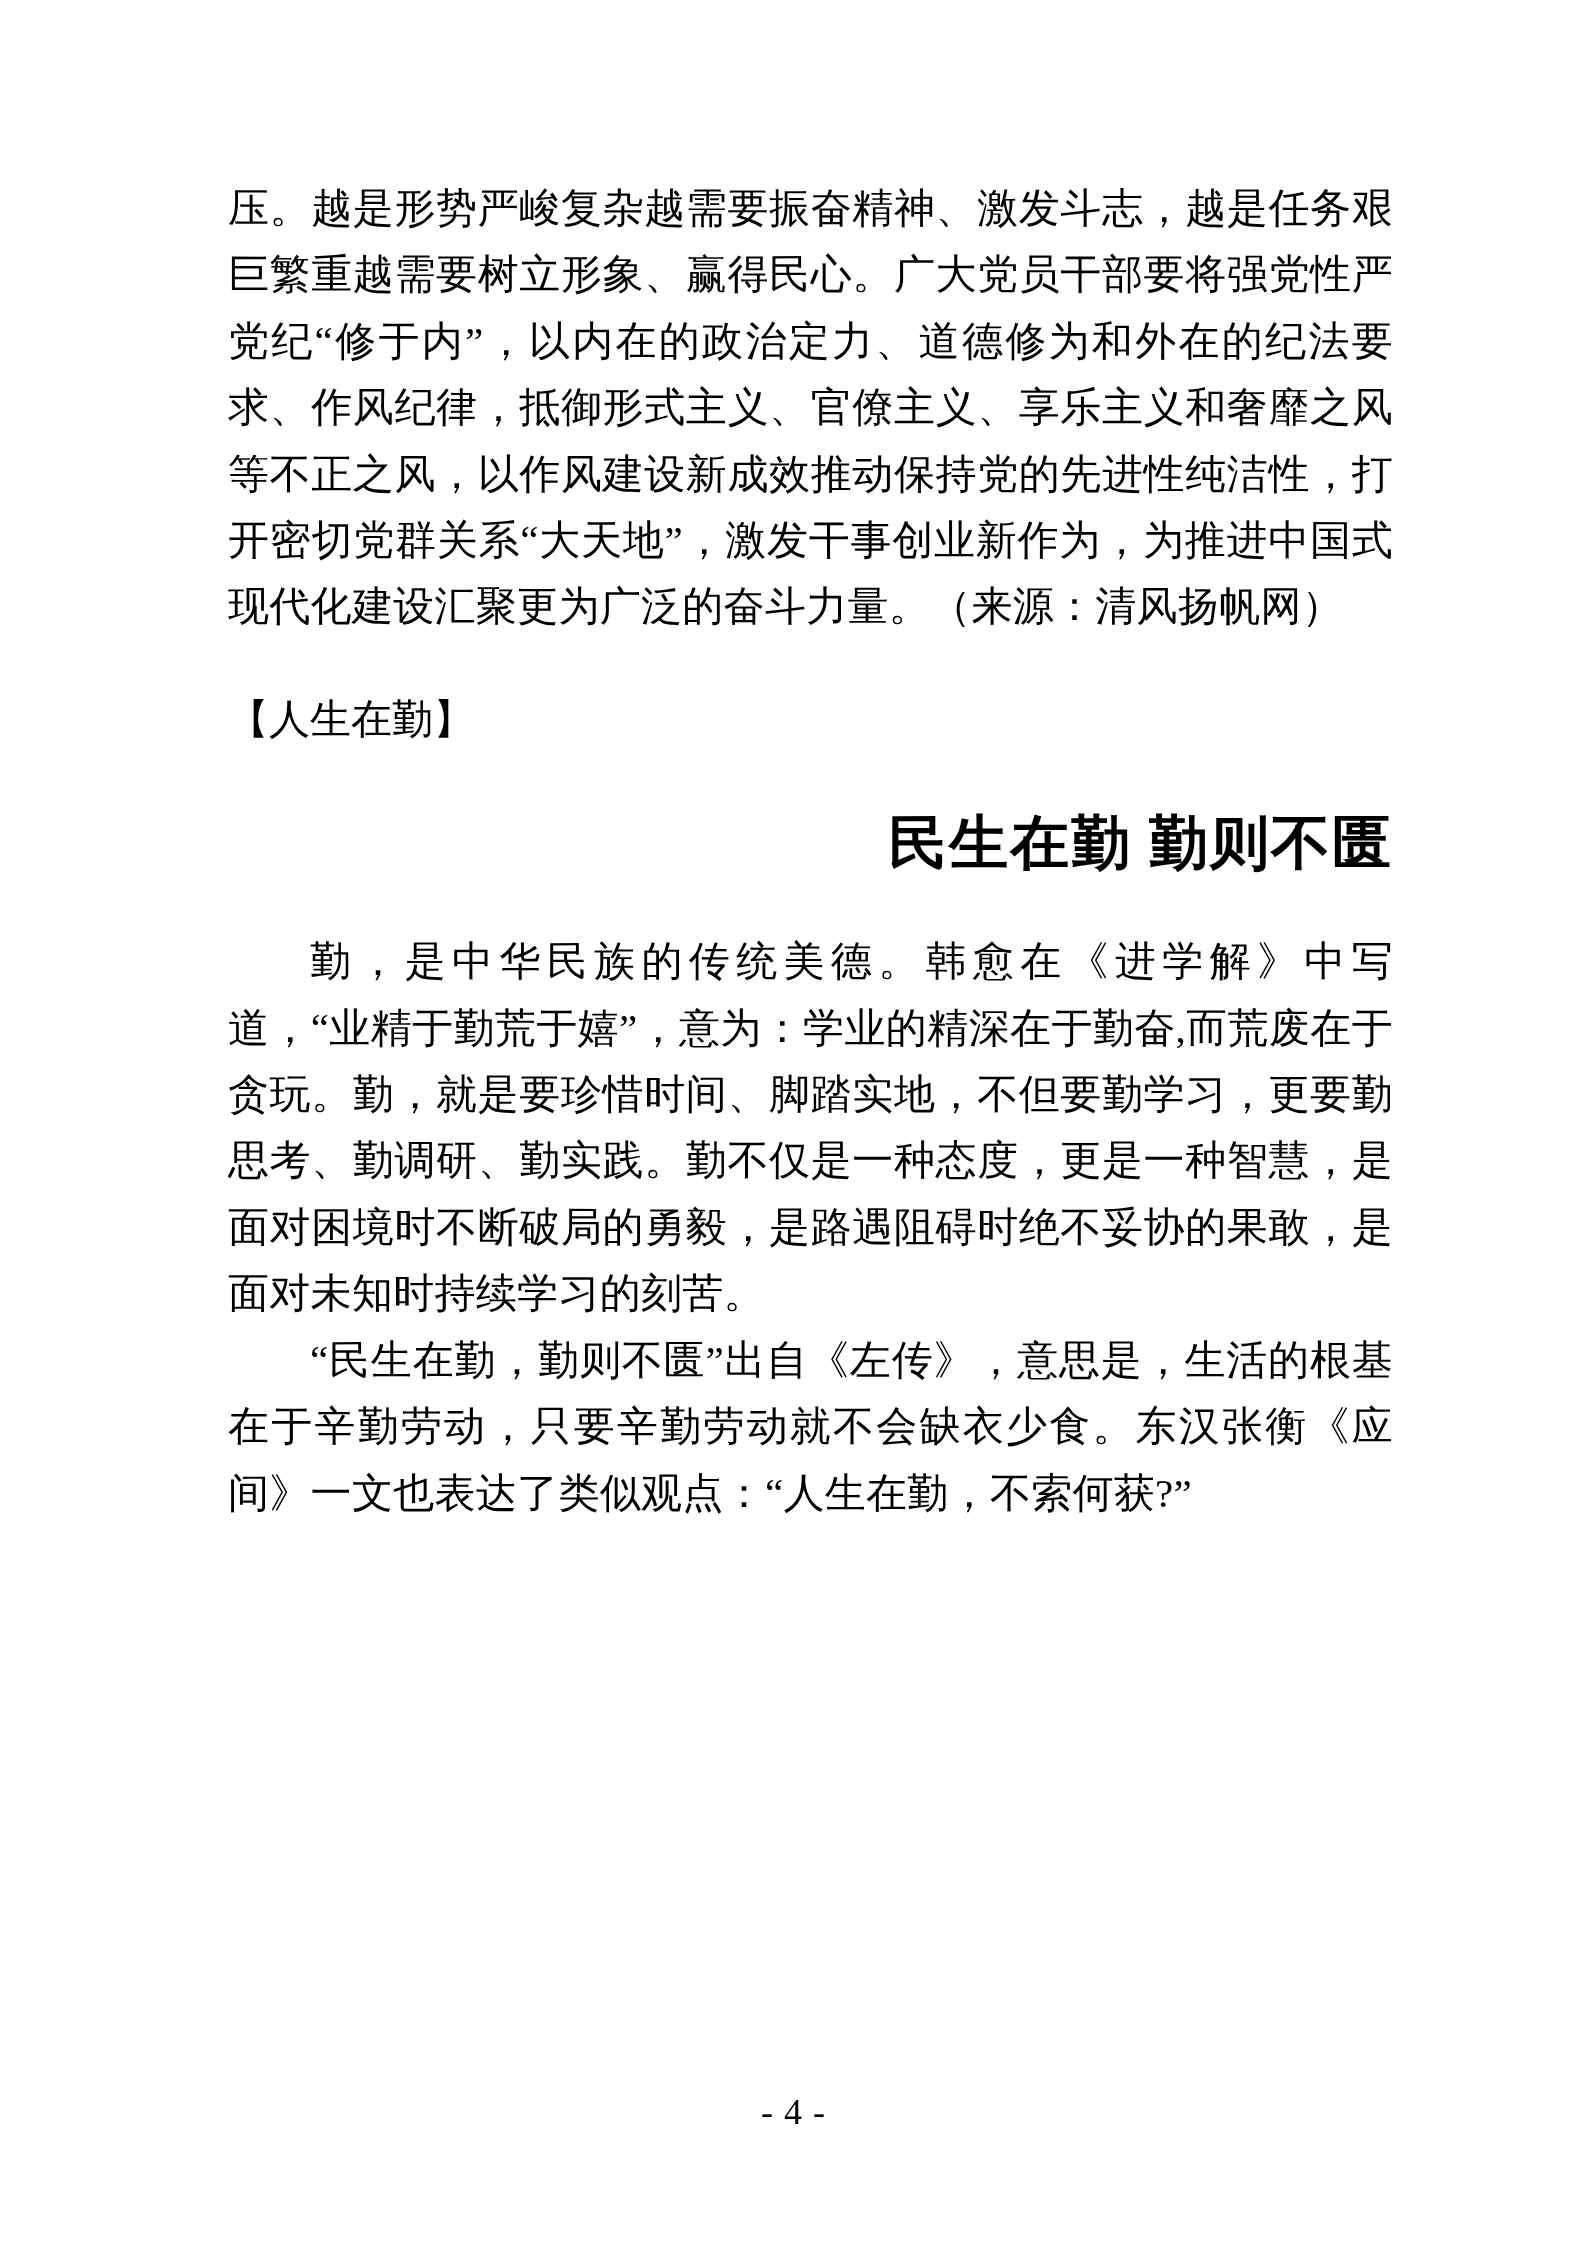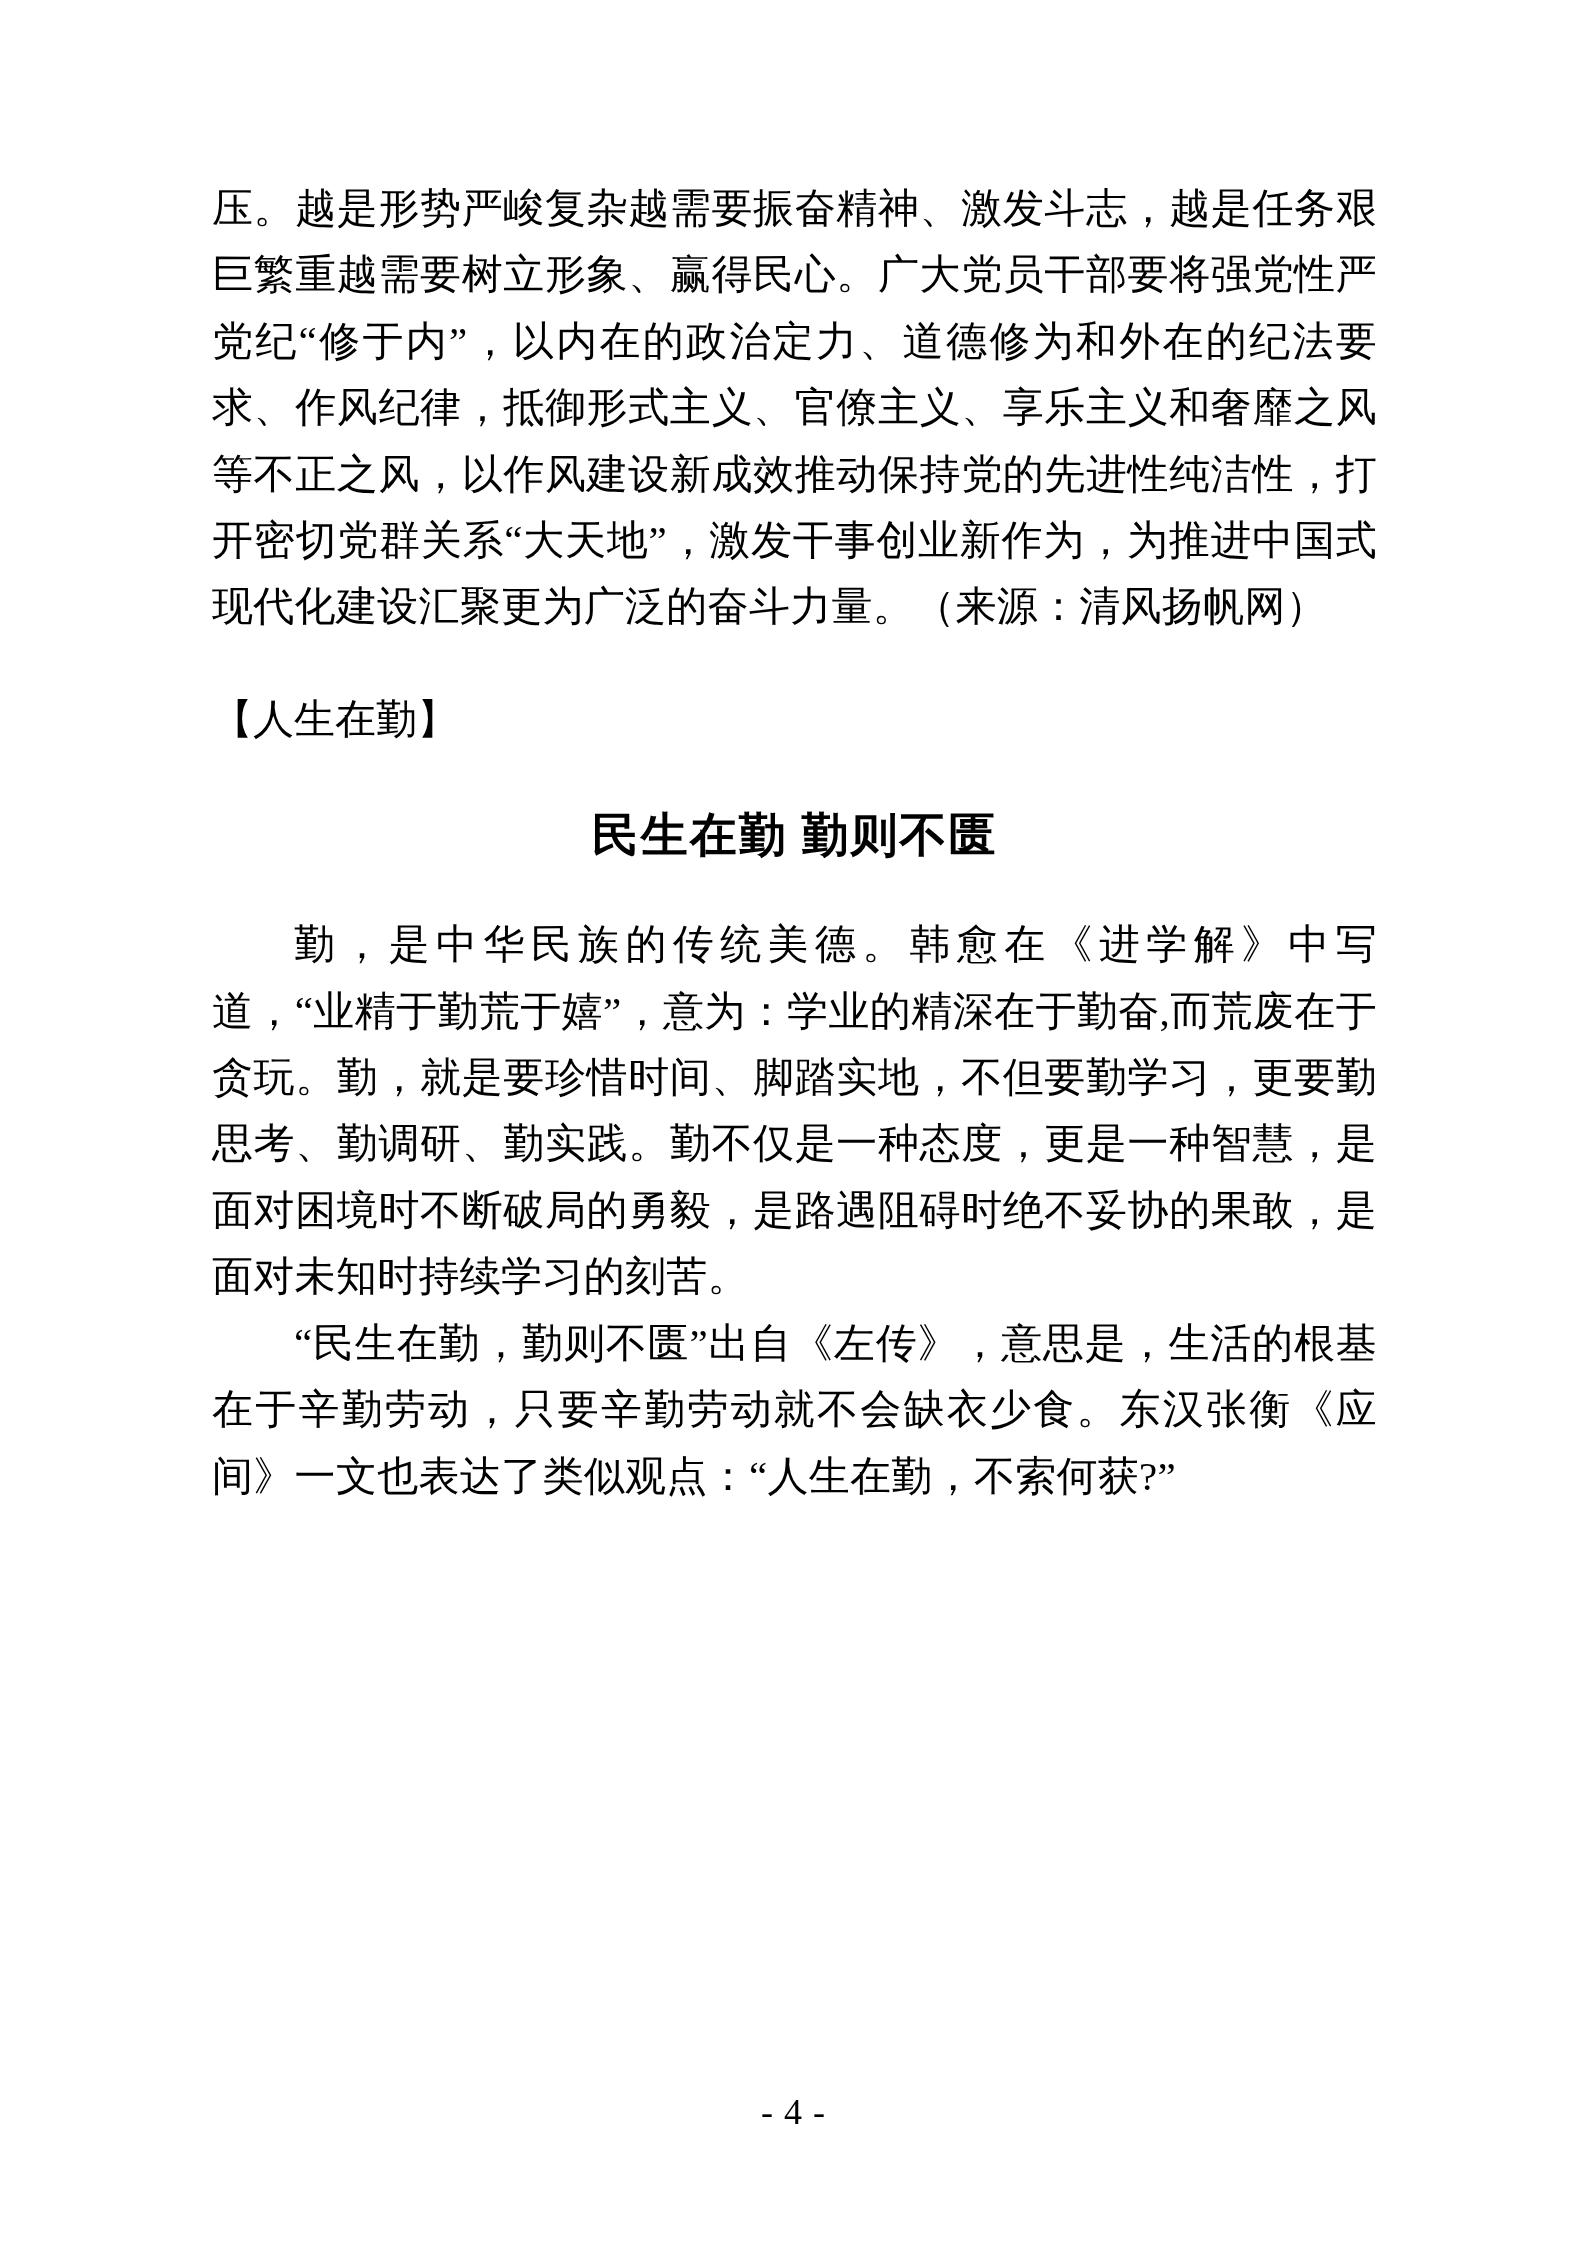--- a/index.html
+++ b/index.html
@@ -14,21 +14,21 @@
   .page {
     width: 1587px;
     height: 2245px;
     margin: 0 auto;
     position: relative;
     background: #ffffff;
     box-sizing: border-box;
   }
   .content {
     position: absolute;
-    left: 212px;
+    left: 228px;
     top: 175px;
     width: 1165px;
   }
   .para {
     font-size: 41px;
     line-height: 1.62;
     text-align: justify;
     text-justify: inter-ideograph;
     margin: 0;
     letter-spacing: 0.3px;
@@ -39,23 +39,23 @@
   .para.indent {
     text-indent: 2em;
   }
   .section-label {
     font-size: 41px;
     line-height: 1.62;
     margin: 0;
     padding-top: 46px;
   }
   .doc-title {
-    font-size: 47px;
+    font-size: 59px;
     font-weight: bold;
-    text-align: center;
+    text-align: right;
     letter-spacing: 2px;
     margin: 0;
     padding-top: 52px;
     padding-bottom: 34px;
   }
   .body-block {
     padding-top: 10px;
   }
   .page-number {
     position: absolute;

